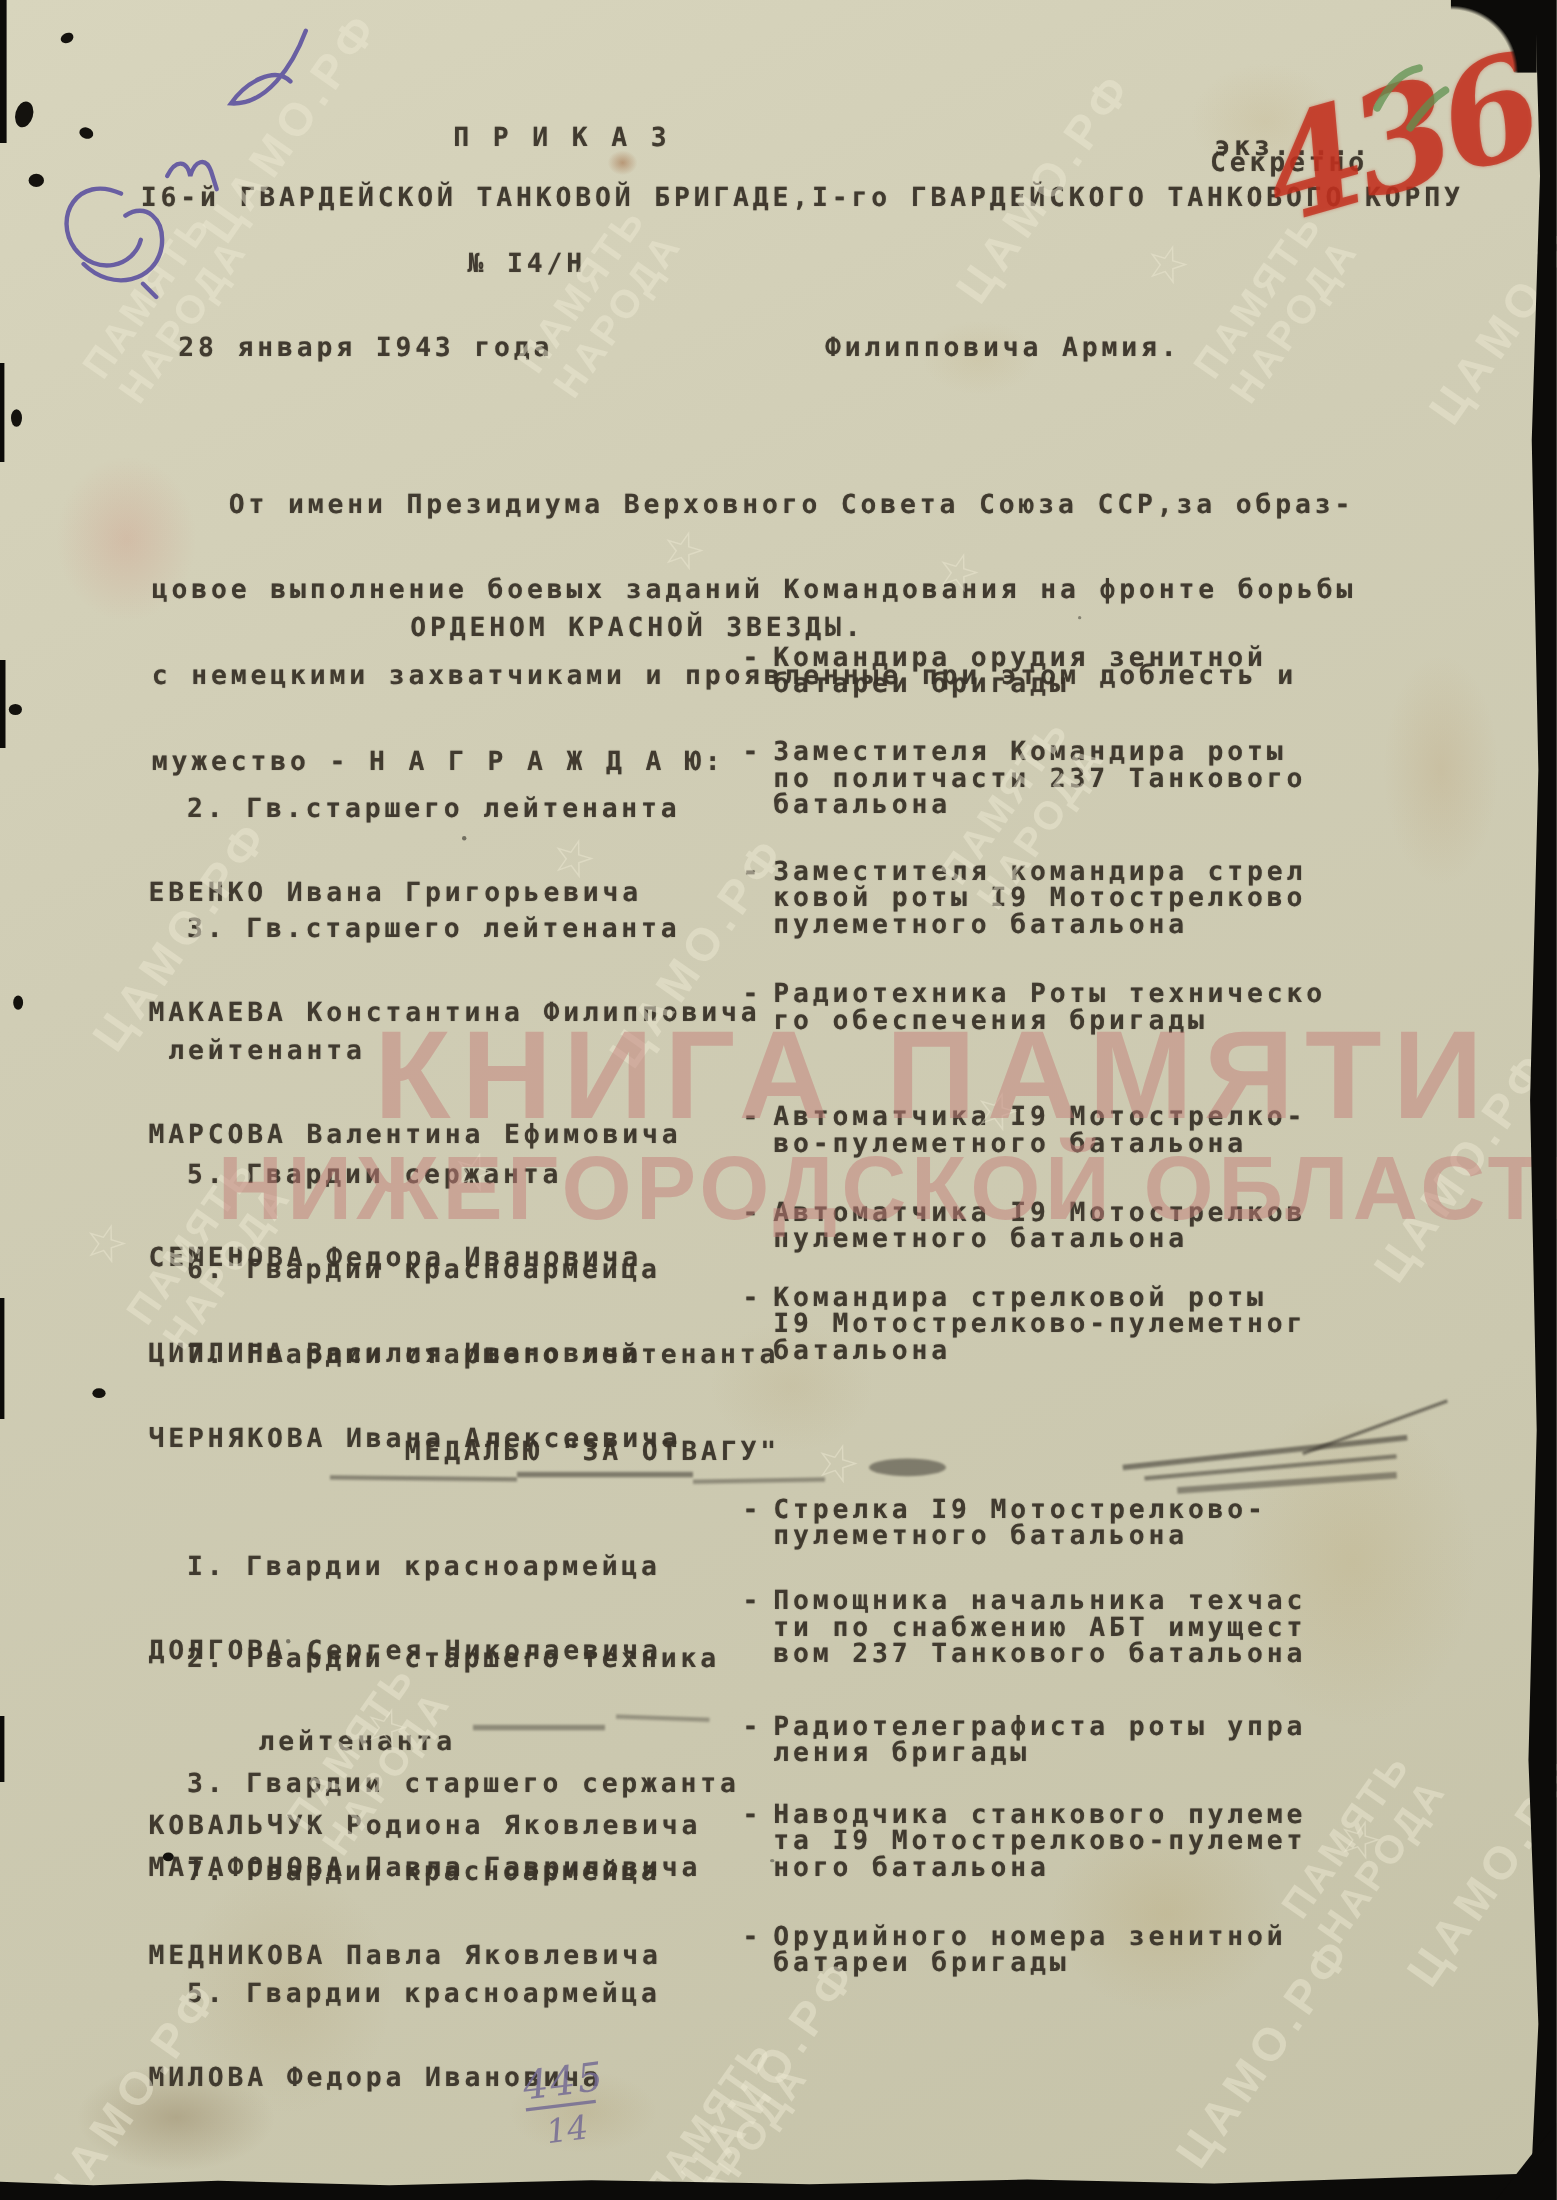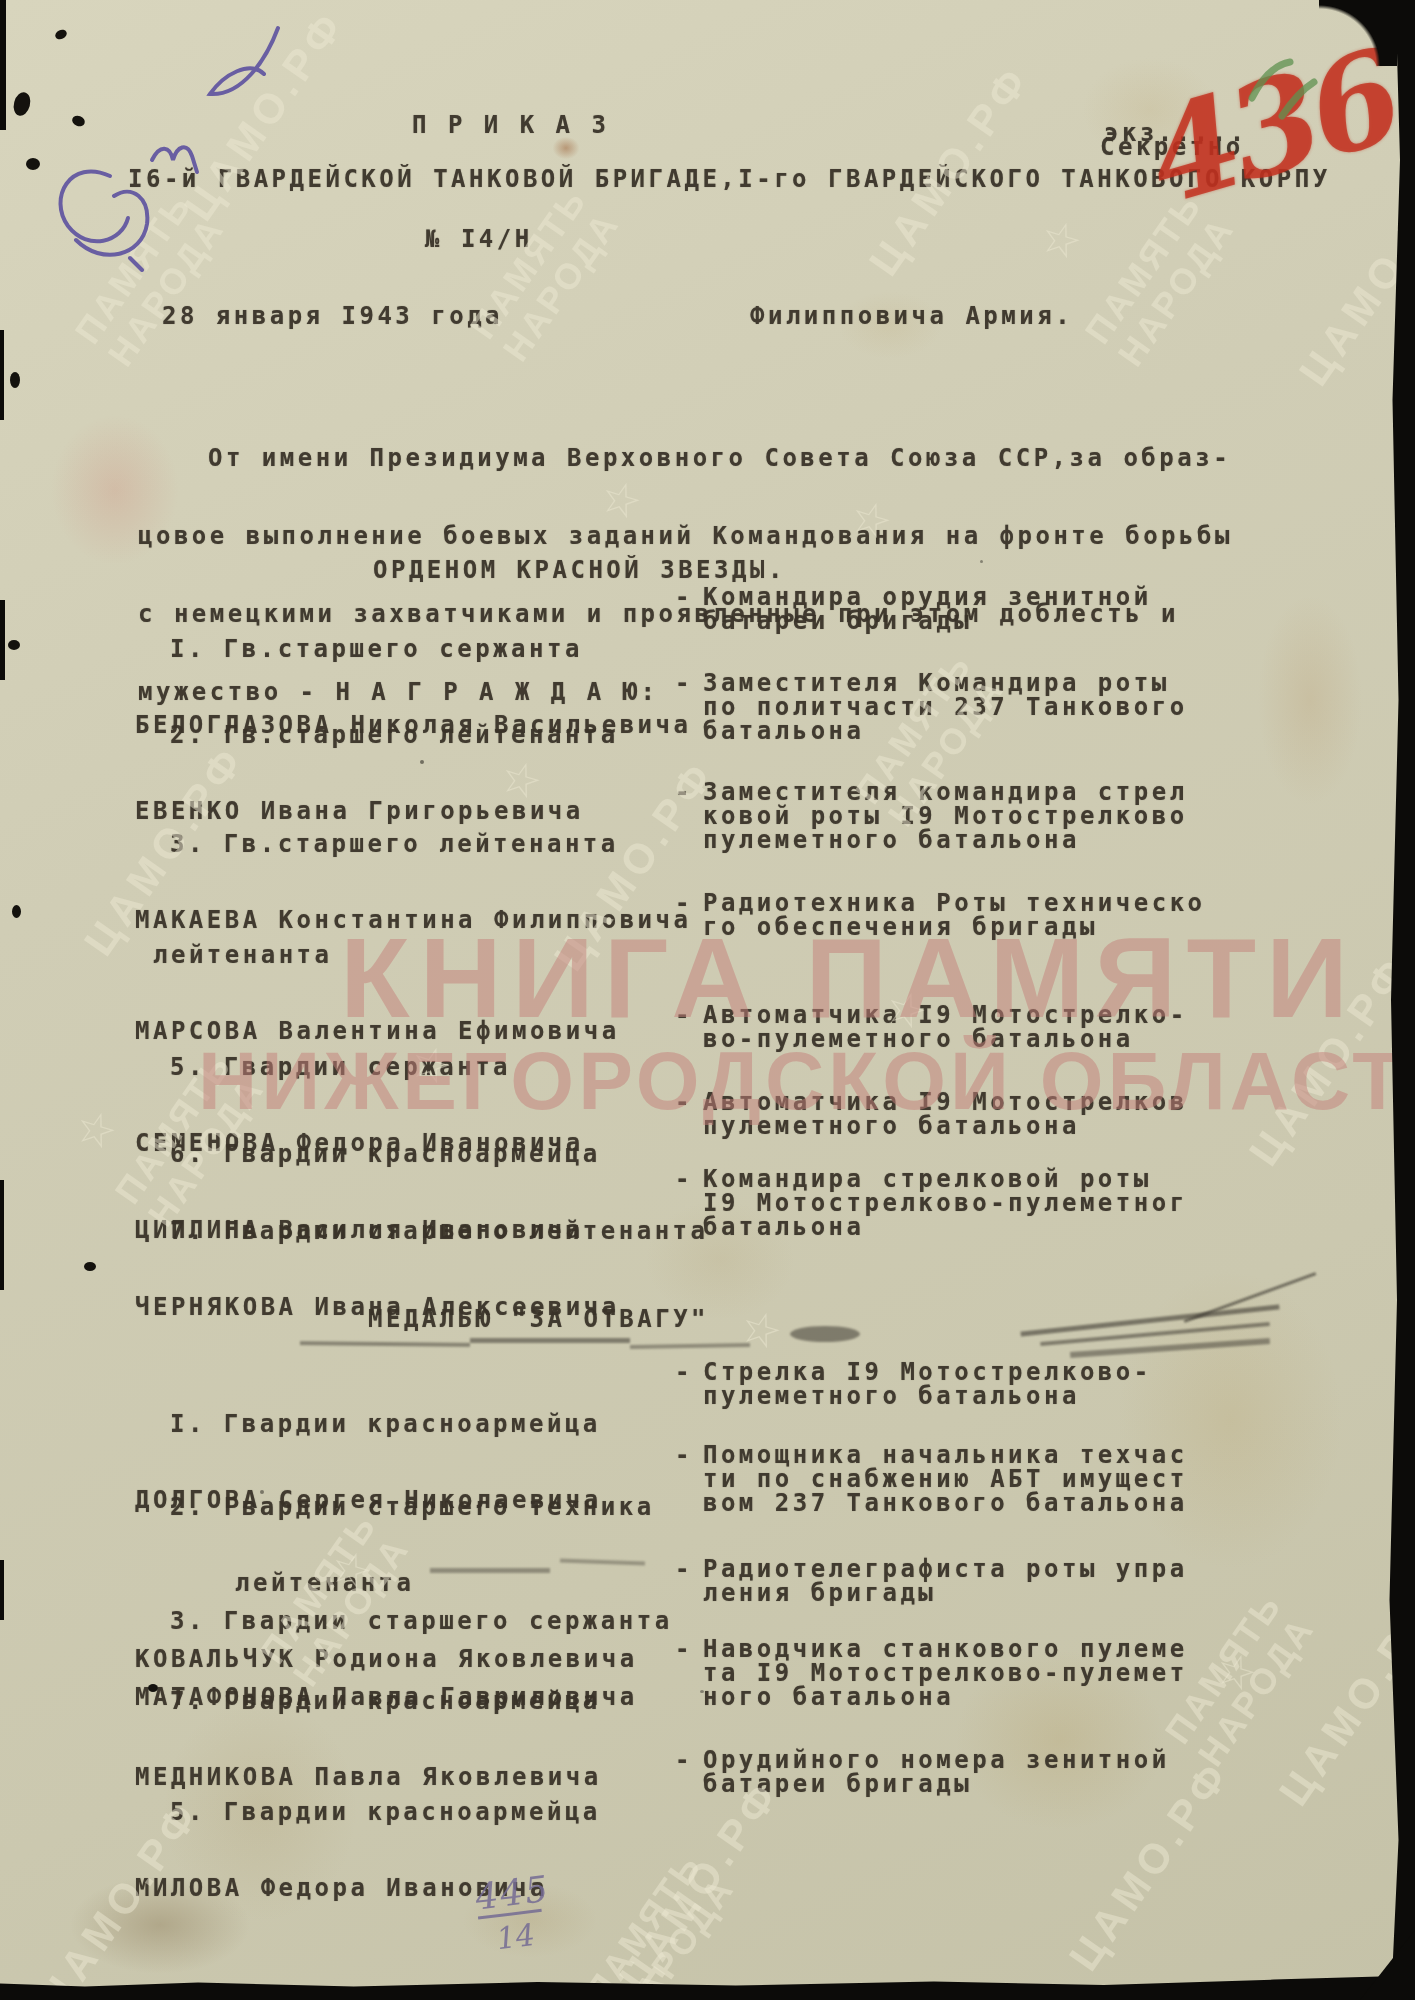--- a/index.html
+++ b/index.html
@@ -72,24 +72,20 @@
   <div class="t" style="left:138px;top:393px;">
     <div style="padding-left:70px;">От имени Президиума Верховного Совета Союза ССР,за образ-</div>
     <div>цовое выполнение боевых заданий Командования на фронте борьбы</div>
     <div>с немецкими захватчиками и проявленные при этом доблесть и</div>
     <div>мужество - Н А Г Р А Ж Д А Ю:</div>
   </div>
 
   <div class="t" style="left:373px;top:557px;">ОРДЕНОМ КРАСНОЙ ЗВЕЗДЫ.</div>
 
   <div class="item t" style="top:585px;">
-    <div class="col-l">
-      <div class="ln ind">I. Гв.старшего сержанта</div>
-      <div class="ln">БЕЛОГЛАЗОВА Николая Васильевича</div>
-    </div>
     <div class="col-r"><span class="dash ln">-</span>
       <div class="ln">Командира орудия зенитной
 батареи бригады</div></div>
   </div>
 
   <div class="item t" style="top:671px;">
     <div class="col-l">
       <div class="ln ind">2. Гв.старшего лейтенанта</div>
       <div class="ln">ЕВЕНКО Ивана Григорьевича</div>
     </div>

